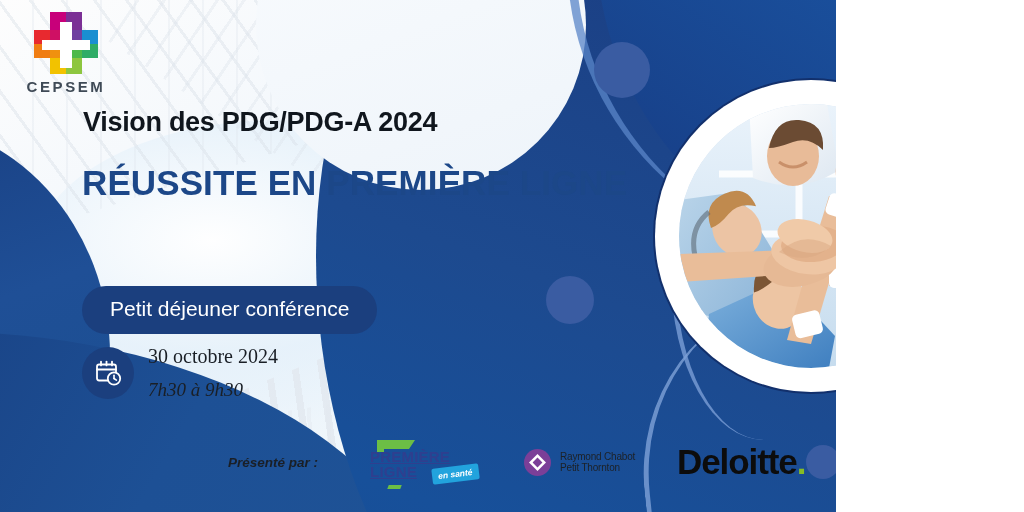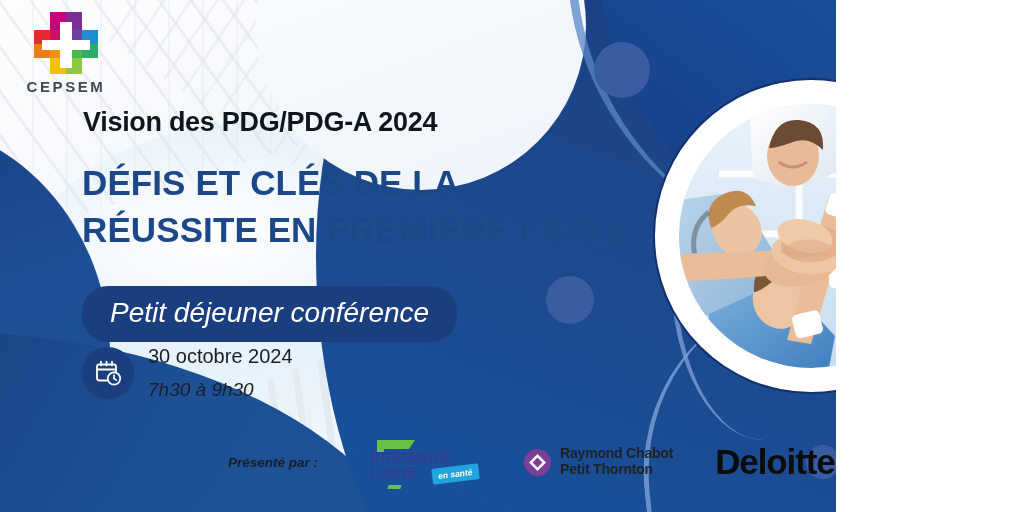--- a/index.html
+++ b/index.html
@@ -128,25 +128,25 @@
   .headline{
     position:absolute;left:82px;top:160px;width:560px;
     font-size:35px;line-height:1.34;font-weight:800;color:#1c4788;
     letter-spacing:.1px;
   }
   .headline span{display:block;}
 
   .pill{
     position:absolute;left:82px;top:286px;
     background:#1b3f7e;color:#ffffff;
-    font-size:28px;font-weight:400;
+    font-size:21px;font-weight:400;
     padding:11px 28px 13px;border-radius:26px;
-    display:inline-block;white-space:nowrap;font-style:italic;
-  }
-  .datebox{position:absolute;left:82px;top:345px;display:flex;align-items:center;gap:14px;}
+    display:inline-block;white-space:nowrap;
+  }
+  .datebox{position:absolute;left:82px;top:345px;display:flex;align-items:center;gap:14px;font-family:Liberation Serif, serif;}
   .cal-circle{
     width:52px;height:52px;border-radius:50%;background:#1b3f7e;
     display:flex;align-items:center;justify-content:center;flex:none;
   }
   .datetext{line-height:1.12;}
   .date-main{font-size:20px;color:#1a1f26;font-weight:400;}
   .date-sub{font-size:19px;color:#1a1f26;font-style:italic;margin-top:12px;}
 
   
   .sponsors{
@@ -163,21 +163,21 @@
   .pl-text{position:absolute;left:0;top:11px;font-size:18px;font-weight:800;color:#2f3f8f;letter-spacing:.2px;line-height:1.02;}
   .pl-text small{display:block;text-decoration:underline;}
   .pl-tag{
     position:absolute;left:62px;top:28px;
     background:#22a3dd;color:#fff;font-size:8.5px;font-style:italic;font-weight:700;
     padding:2.5px 6px 3px;transform:rotate(-7deg);border-radius:2px;white-space:nowrap;
   }
   .pl-dash{position:absolute;left:18px;bottom:-3px;width:13px;height:4px;background:#6cbe45;transform:skewX(-20deg);}
 
   .rc-logo{display:flex;align-items:center;gap:9px;margin-right:42px;}
-  .rc-text{font-size:14px;color:#1d2126;line-height:1.12;letter-spacing:-.2px;white-space:nowrap;font-weight:bold;}
+  .rc-text{font-size:10px;color:#1d2126;line-height:1.12;letter-spacing:-.2px;white-space:nowrap;}
   .rc-text span{display:block;}
 
   .deloitte{font-size:35px;font-weight:800;color:#0c0c0c;letter-spacing:-1.1px;white-space:nowrap;}
   .deloitte i{font-style:normal;color:#86bc25;}
 </style>
 </head>
 <body>
 
 <div id="banner">
 
@@ -311,21 +311,20 @@
         <rect width="92" height="70" fill="#000"></rect>
         <path d="M30 4 h32 q0 0 0 0 v18 h16 v28 h-16 v16 h-32 v-16 h-16 v-28 h16 z" fill="#fff" rx="8"></path>
       </mask>
     </svg>
     <div class="logo-word">CEPSEM</div>
   </div>
 
   <div class="kicker">Vision des PDG/PDG-A 2024</div>
 
   <div class="headline">
-    <span>DÉFIS ET CLÉS DE LA</span>
     <span>RÉUSSITE EN PREMIÈRE LIGNE</span>
   </div>
 
   <div class="pill">Petit déjeuner conférence</div>
 
   <div class="datebox">
     <div class="cal-circle">
       <svg width="28" height="28" viewBox="0 0 28 28" aria-hidden="true">
         <g fill="none" stroke="#ffffff" stroke-width="1.8" stroke-linecap="round">
           <rect x="3" y="5.5" width="19" height="16" rx="2.2"></rect>

